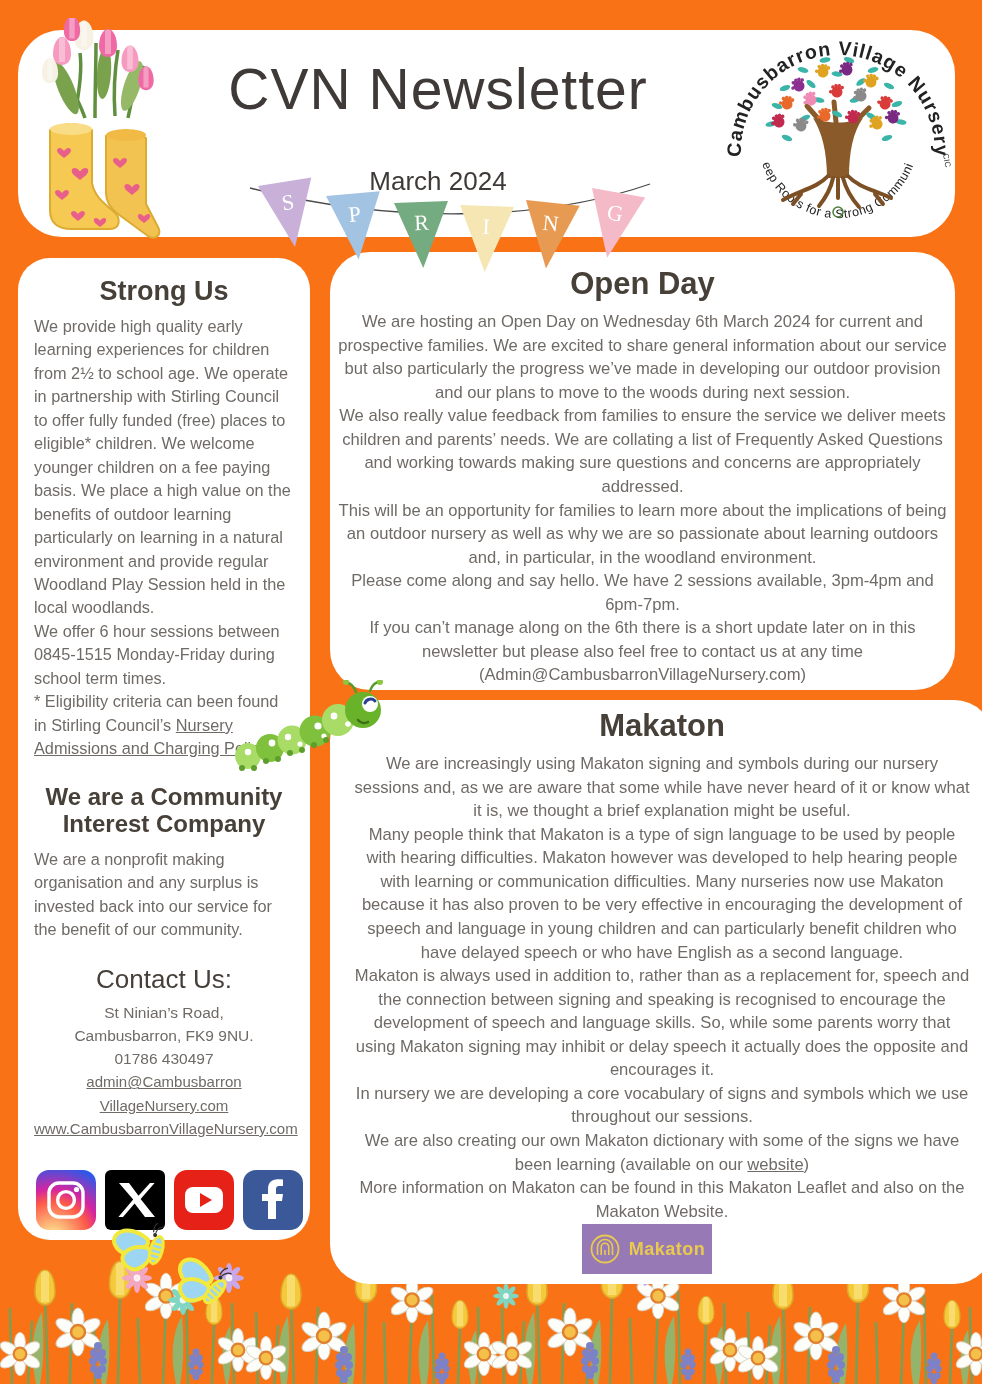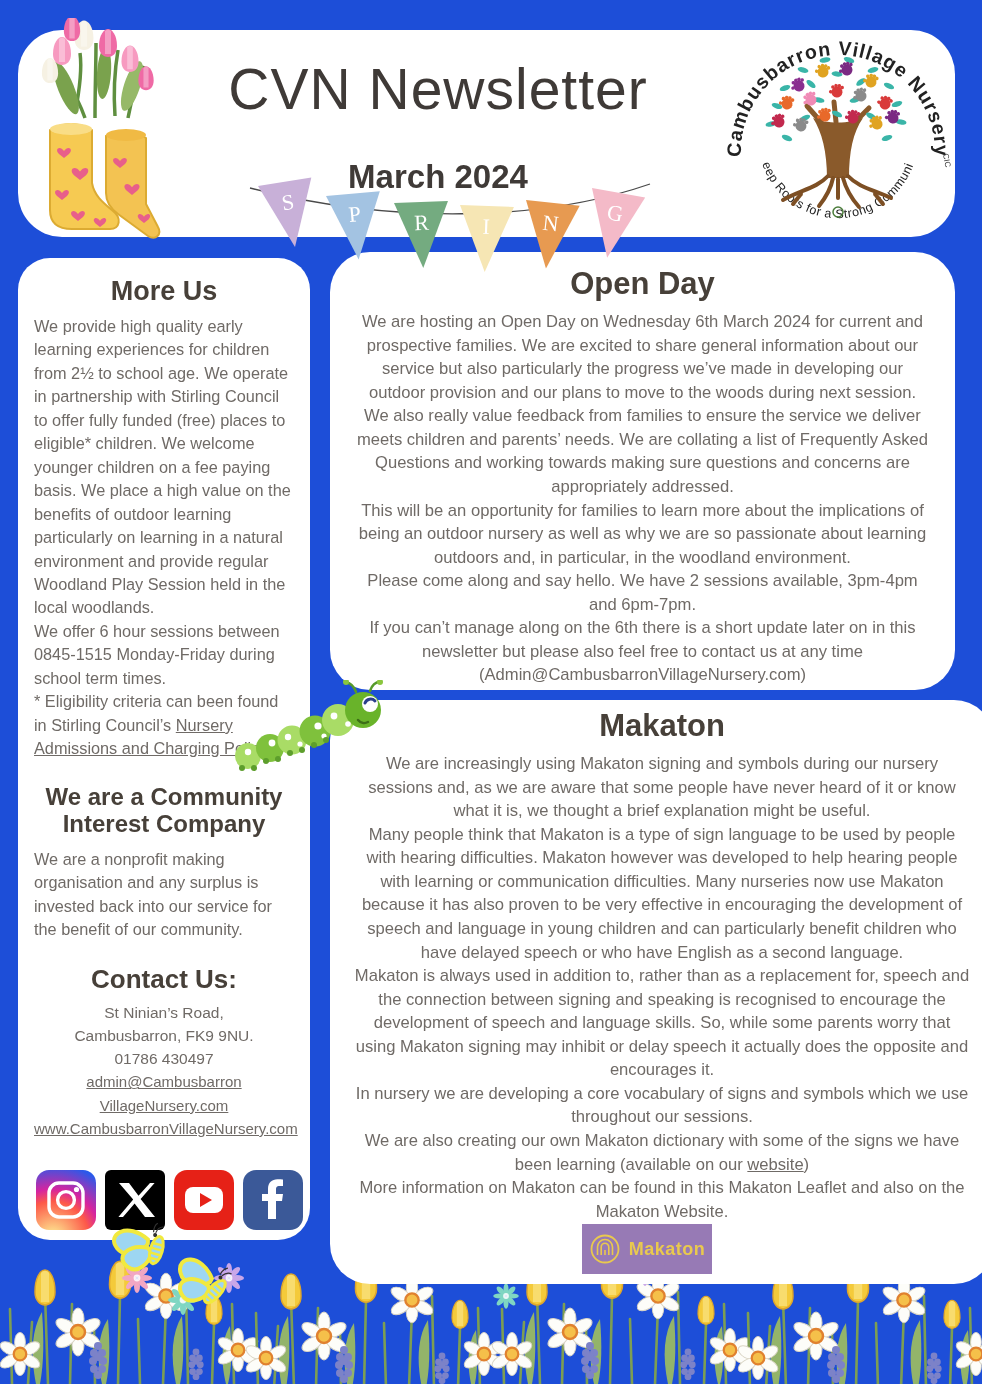--- a/index.html
+++ b/index.html
@@ -1,33 +1,33 @@
 <!DOCTYPE html>
 <html><head>
 <meta charset="utf-8">
 <style>
   html,body{margin:0;padding:0;}
-  .page{position:relative;width:982px;height:1384px;background:#1d4ed8;overflow:hidden;
+  .page{position:relative;width:982px;height:1384px;background:#f97316;overflow:hidden;
         font-family:"Liberation Sans",sans-serif;}
   .card{position:absolute;background:#ffffff;box-sizing:border-box;z-index:2;}
   .header-card{left:18px;top:30px;width:937px;height:207px;border-radius:44px;}
   .left-card{left:18px;top:258px;width:292px;height:982px;border-radius:32px;padding:16px 16px;}
-  .openday-card{left:330px;top:252px;width:625px;height:438px;border-radius:40px;padding:10px 24px;}
+  .openday-card{left:330px;top:252px;width:625px;height:438px;border-radius:40px;padding:10px 8px;}
   .makaton-card{left:330px;top:700px;width:664px;height:584px;border-radius:40px;padding:4px 24px;}
 
   .title{position:absolute;left:150px;top:26px;width:540px;text-align:center;
          font-size:57px;font-weight:400;color:#3f3a37;letter-spacing:1px;}
-  .subtitle{position:absolute;left:150px;top:128px;width:540px;text-align:center;
-            font-size:33px;font-weight:700;color:#3f3a37;}
+  .subtitle{position:absolute;left:150px;top:136px;width:540px;text-align:center;
+            font-size:26px;font-weight:400;color:#3f3a37;}
   .logo-svg{position:absolute;right:0px;top:-4px;}
   .boots-svg{position:absolute;left:2px;top:-12px;}
 
   .h-about{font-size:27px;text-align:center;color:#474039;font-weight:700;margin:2px 0 8px;}
   .h-community{font-size:24px;line-height:1.15;text-align:center;color:#474039;font-weight:700;margin:22px 0 10px;}
-  .h-contact{font-size:26px;text-align:center;color:#474039;font-weight:700;margin:22px 0 6px;}
+  .h-contact{font-size:26px;text-align:center;color:#474039;font-weight:400;margin:22px 0 6px;}
   .txt{font-size:16.3px;line-height:1.44;color:#6f6a66;margin:0;}
   .link{text-decoration:underline;color:#6f6a66;cursor:pointer;}
   .contact-line{text-align:center;font-size:15.5px;color:#6f6a66;line-height:1.5;}
   .contact-link{display:block;text-align:center;font-size:15px;color:#6f6a66;line-height:1.55;
                 text-decoration:underline;cursor:pointer;}
   .social-row{display:flex;gap:9px;margin-top:30px;padding-left:2px;}
   .social{width:60px;height:60px;border-radius:13px;position:relative;cursor:pointer;flex:0 0 auto;}
   .social svg{position:absolute;left:0;top:0;}
   .ig{background:radial-gradient(circle at 28% 112%, #fdf497 0%, #fd5949 45%, #d6249f 60%, #285AEB 92%);}
   .xx{background:#000;border-radius:6px;}
@@ -203,21 +203,21 @@
         <text x="27" y="28">N</text>
         </g>
       <g transform="translate(352,22) rotate(10)">
           <polygon points="0,0 54,0 27,66" fill="#f4bac8"></polygon>
         <text x="27" y="28">G</text>
         </g>
     </g>
   </svg>
 
   <div class="card left-card">
-    <div class="h-about">More Us</div>
+    <div class="h-about">Strong Us</div>
     <p class="txt">We provide high quality early learning experiences for children from 2½ to school age. We operate in partnership with Stirling Council to offer fully funded (free) places to eligible* children. We welcome younger children on a fee paying basis. We place a high value on the benefits of outdoor learning particularly on learning in a natural environment and provide regular Woodland Play Session held in the local woodlands.</p>
     <p class="txt">We offer 6 hour sessions between 0845-1515 Monday-Friday during school term times.</p>
     <p class="txt"><span>* Eligibility criteria can been found in Stirling Council’s </span><span class="link">Nursery Admissions and Charging Policy</span></p>
 
     <div class="h-community">We are a Community Interest Company</div>
     <p class="txt">We are a nonprofit making organisation and any surplus is invested back into our service for the benefit of our community.</p>
 
     <div class="h-contact">Contact Us:</div>
     <div class="contact-line">St Ninian’s Road,</div>
     <div class="contact-line">Cambusbarron, FK9 9NU.</div>
@@ -256,21 +256,21 @@
     <div class="h-section">Open Day</div>
     <p class="rtxt">We are hosting an Open Day on Wednesday 6th March 2024 for current and prospective families. We are excited to share general information about our service but also particularly the progress we’ve made in developing our outdoor provision and our plans to move to the woods during next session.</p>
     <p class="rtxt">We also really value feedback from families to ensure the service we deliver meets children and parents’ needs. We are collating a list of Frequently Asked Questions and working towards making sure questions and concerns are appropriately addressed.</p>
     <p class="rtxt">This will be an opportunity for families to learn more about the implications of being an outdoor nursery as well as why we are so passionate about learning outdoors and, in particular, in the woodland environment.</p>
     <p class="rtxt">Please come along and say hello. We have 2 sessions available, 3pm-4pm and 6pm-7pm.</p>
     <p class="rtxt">If you can’t manage along on the 6th there is a short update later on in this newsletter but please also feel free to contact us at any time (Admin@CambusbarronVillageNursery.com)</p>
   </div>
 
   <div class="card makaton-card">
     <div class="h-section">Makaton</div>
-    <p class="rtxt">We are increasingly using Makaton signing and symbols during our nursery sessions and, as we are aware that some people have never heard of it or know what it is, we thought a brief explanation might be useful.</p>
+    <p class="rtxt">We are increasingly using Makaton signing and symbols during our nursery sessions and, as we are aware that some while have never heard of it or know what it is, we thought a brief explanation might be useful.</p>
     <p class="rtxt">Many people think that Makaton is a type of sign language to be used by people with hearing difficulties. Makaton however was developed to help hearing people with learning or communication difficulties. Many nurseries now use Makaton because it has also proven to be very effective in encouraging the development of speech and language in young children and can particularly benefit children who have delayed speech or who have English as a second language.</p>
     <p class="rtxt">Makaton is always used in addition to, rather than as a replacement for, speech and the connection between signing and speaking is recognised to encourage the development of speech and language skills. So, while some parents worry that using Makaton signing may inhibit or delay speech it actually does the opposite and encourages it.</p>
     <p class="rtxt">In nursery we are developing a core vocabulary of signs and symbols which we use throughout our sessions.</p>
     <p class="rtxt"><span>We are also creating our own Makaton dictionary with some of the signs we have been learning (available on our </span><span class="link">website</span><span>)</span></p>
     <p class="rtxt">More information on Makaton can be found in this Makaton Leaflet and also on the Makaton Website.</p>
 
     <div class="makaton-logo">
       <svg width="32" height="32" viewBox="0 0 32 32">
         <circle cx="16" cy="16" r="13.5" fill="none" stroke="#e9c94e" stroke-width="1.8"></circle>
         <path d="M8.5,22 V14 a7.5,7.5 0 0 1 15,0 V22 M12.2,22 V14 a3.8,3.8 0 0 1 7.6,0 V22 M16,22 V17" fill="none" stroke="#e9c94e" stroke-width="1.6"></path>

